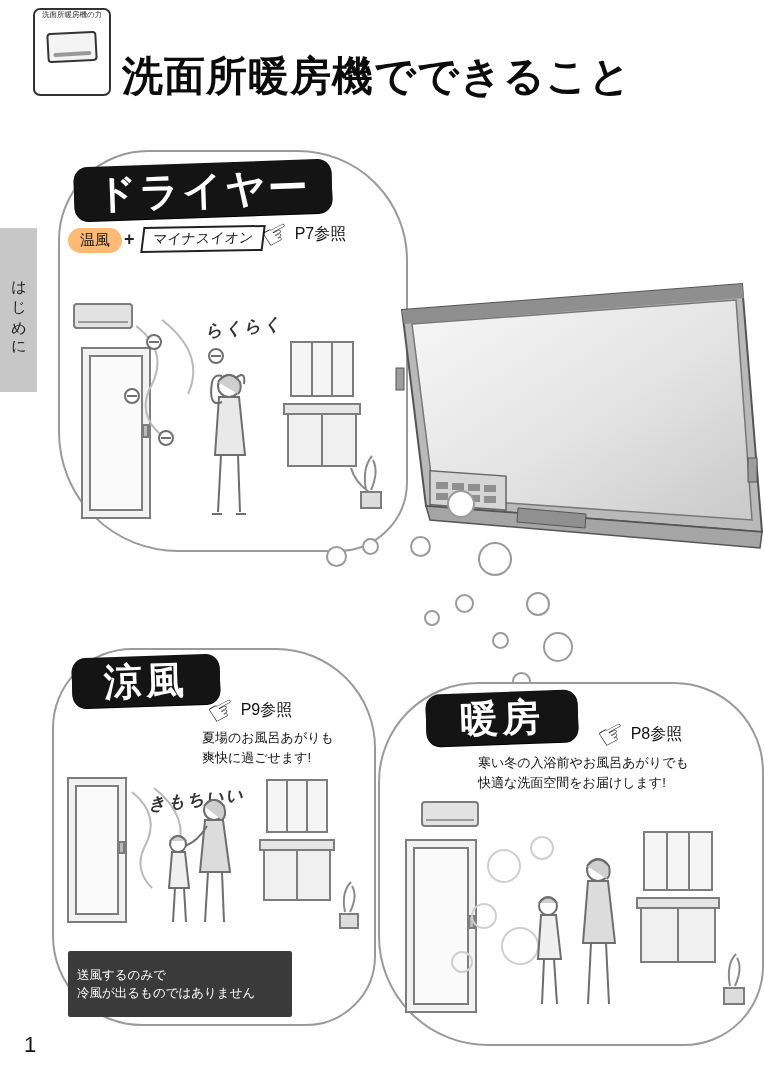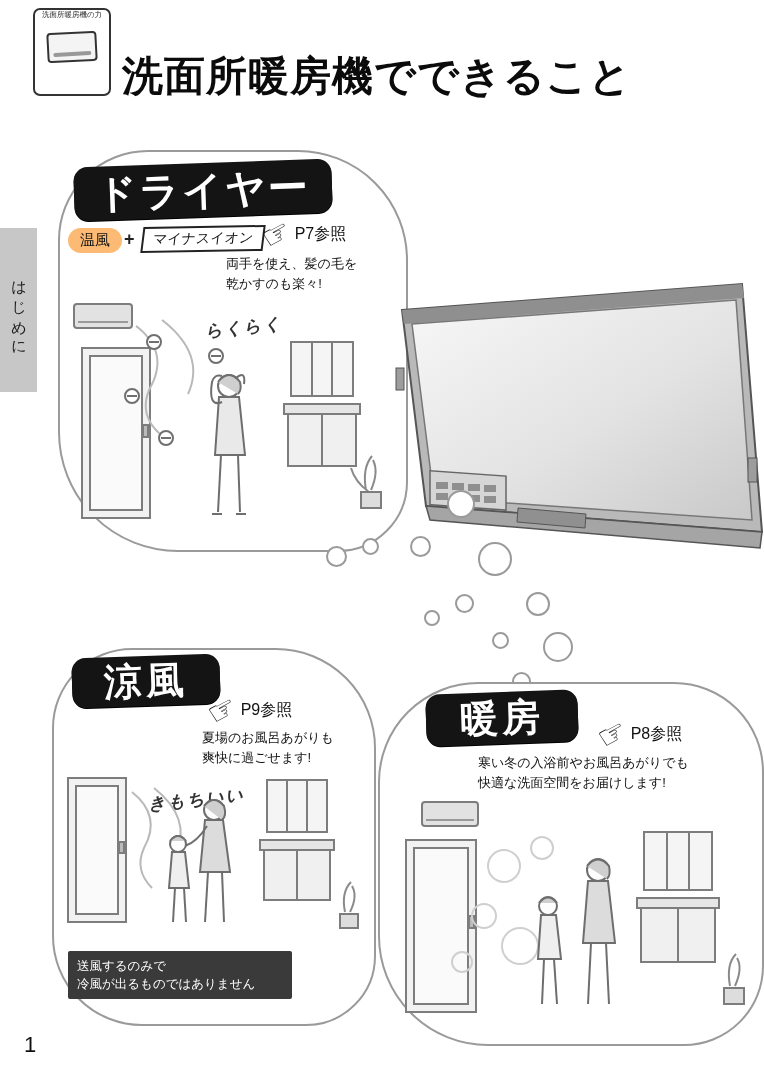--- a/index.html
+++ b/index.html
@@ -74,21 +74,21 @@
     display:inline-block;
   }
   .reftext{font-size:16px;font-weight:normal;color:#111;}
   .desc{position:absolute;font-size:13px;line-height:1.5;color:#111;}
   .sfx{
     position:absolute;font-size:17px;font-weight:bold;color:#333;
     transform:rotate(-6deg);letter-spacing:2px;font-style:italic;
   }
   .notebox{
     position:absolute;left:68px;top:951px;width:206px;background:#3a3a3a;color:#fff;
-    font-size:12.5px;line-height:1.45;padding:6px 9px;border-radius:2px;
+    font-size:12.5px;line-height:1.45;padding:15px 9px;border-radius:2px;
   }
   .pagenum{position:absolute;left:24px;top:1032px;font-size:22px;color:#111;}
   svg{display:block;}
   .scene{position:absolute;}
 </style>
 </head>
 <body>
 
 <div class="page">
 
@@ -105,22 +105,20 @@
   <div class="bubble dryer"></div>
   <div class="banner dryer-b">ドライヤー</div>
 
   <div class="pill" style="left:68px;top:228px;">温風</div>
   <div class="plus" style="left:124px;top:229px;">+</div>
   <div class="jagged" style="left:142px;top:226px;">マイナスイオン</div>
   <div class="refwrap" style="left:262px;top:218px;">
     <span class="hand">☞</span>
     <span class="reftext">P7参照</span>
   </div>
-  <div class="desc ml" style="left:226px;top:254px;">両手を使え、髪の毛を
-乾かすのも楽々!</div>
   <div class="sfx" style="left:205px;top:316px;">らくらく</div>
 
   <svg class="scene" style="left:66px;top:290px;" width="330" height="250" viewBox="0 0 330 250">
     <g stroke="#7d7d7d" fill="none" stroke-width="2">
       <rect x="8" y="14" width="58" height="24" rx="3" fill="#e2e2e2"></rect>
       <line x1="12" y1="32" x2="62" y2="32" stroke="#9a9a9a"></line>
       <rect x="16" y="58" width="68" height="170" fill="#f2f2f2"></rect>
       <rect x="24" y="66" width="52" height="154" fill="#fafafa"></rect>
       <rect x="77" y="135" width="5" height="12" fill="#bbb"></rect>
       <rect x="225" y="52" width="62" height="54" fill="#f5f5f5"></rect>

